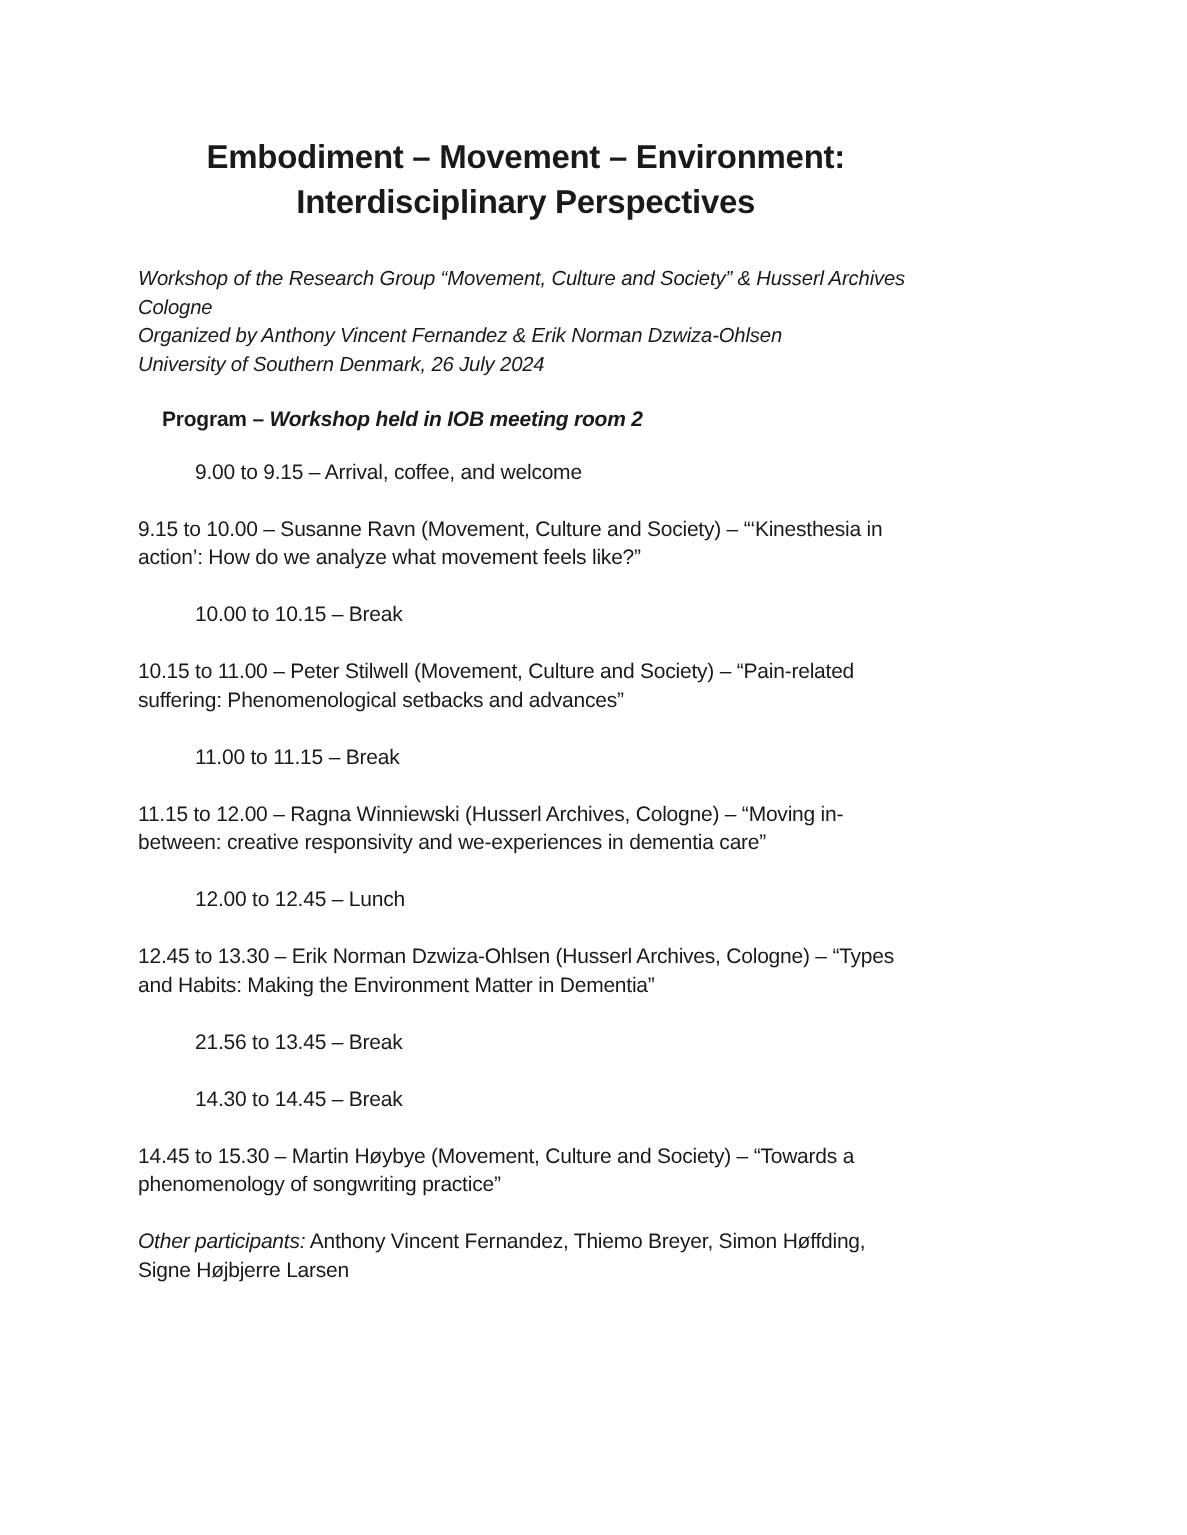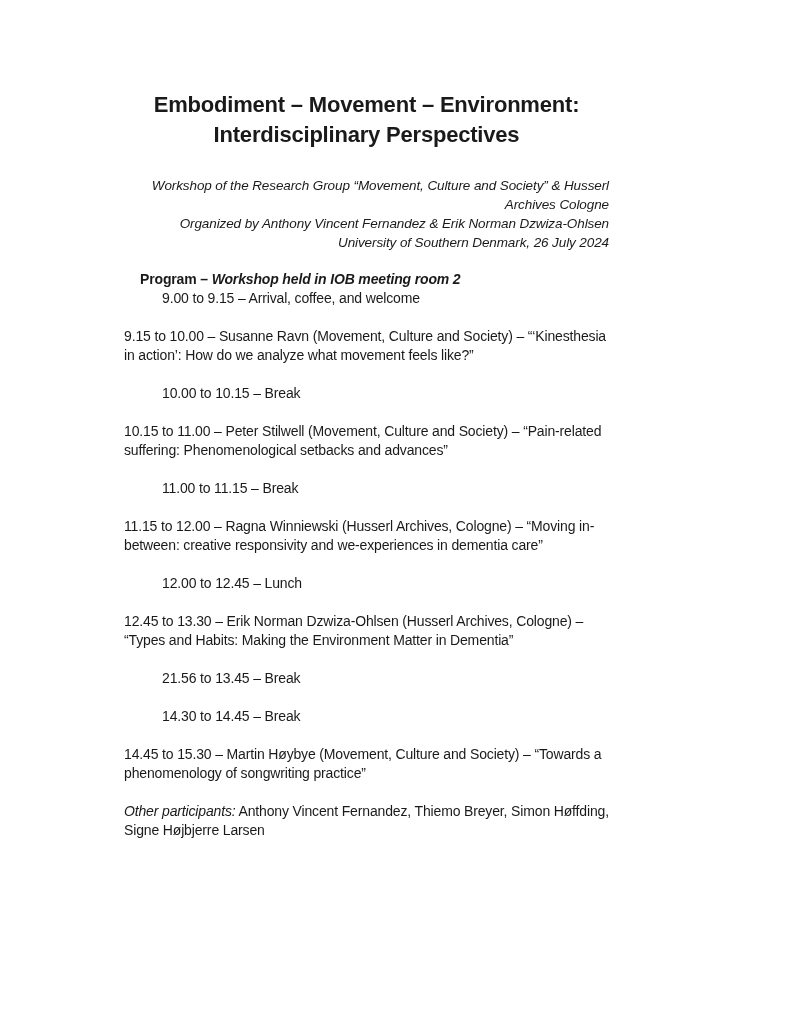--- a/index.html
+++ b/index.html
@@ -9,36 +9,35 @@
   }
   .doc {
     position: relative;
     width: 693px;
     height: 1023px;
     background: #ffffff;
     color: #1a1a1a;
     font-family: "Liberation Sans", sans-serif;
     overflow: hidden;
     box-sizing: border-box;
-    padding-left: 32px;
   }
   .content {
     box-sizing: border-box;
     padding: 90px 84px 0 92px;
   }
   .title {
     text-align: center;
     font-size: 22px;
     font-weight: bold;
     line-height: 30px;
     letter-spacing: -0.2px;
     margin: 0;
   }
   .subtitle {
-    text-align: right;
+    text-align: left;
     font-style: italic;
     font-size: 13.5px;
     line-height: 19px;
     letter-spacing: -0.1px;
     margin-top: 26px;
   }
   .program-heading {
     margin: 18px 0 0 16px;
     font-size: 14px;
     line-height: 19px;
@@ -48,21 +47,21 @@
   .program-heading .note {
     font-style: italic;
   }
   p.para {
     margin: 0 0 19px 0;
     font-size: 14px;
     line-height: 19px;
     letter-spacing: -0.15px;
   }
   p.first-after-heading {
-    margin-top: 0;
+    margin-top: 16px;
   }
   .indent {
     padding-left: 38px;
   }
   .participants .label {
     font-style: italic;
   }
 </style>
 </head>
 <body>

